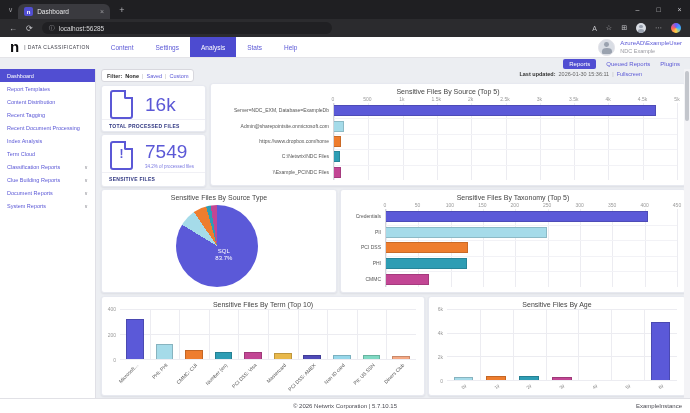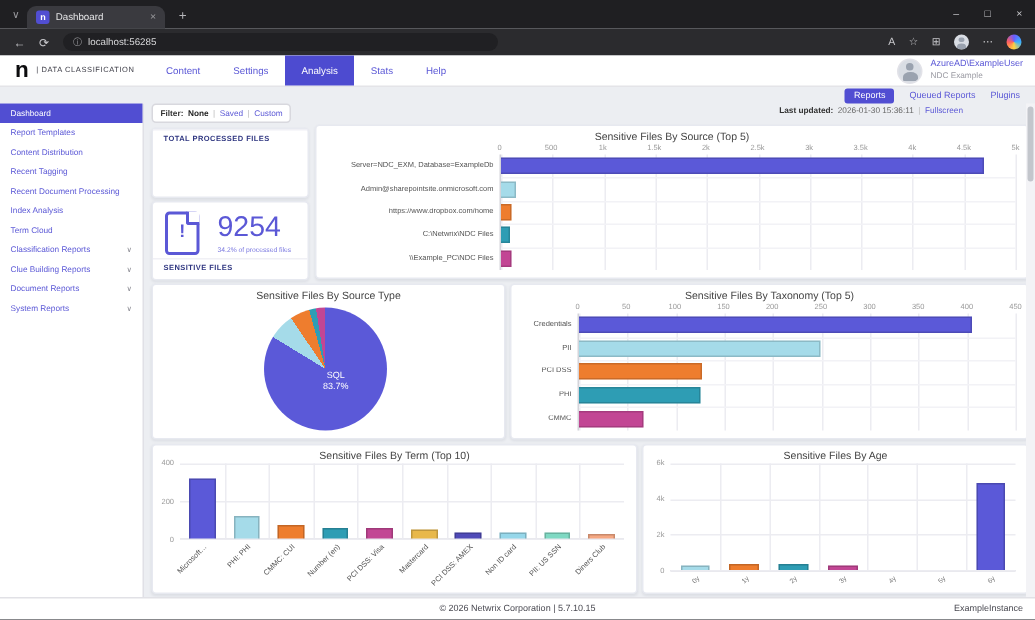--- a/index.html
+++ b/index.html
@@ -236,29 +236,33 @@
       <span class="fopt">Custom</span>
     </div>
     <div class="lastupdated">
       <span class="lu-label">Last updated:</span>
       <span class="lu-value">2026-01-30 15:36:11</span>
       <span class="fsep">|</span>
       <span class="link">Fullscreen</span>
     </div>
 
     <div class="kpicard" id="kpi1">
+      <div class="kpirow">
+        <span class="doc"></span>
+        <span class="kpival">16k</span>
+      </div>
       <div class="kpilabel">TOTAL PROCESSED FILES</div>
     </div>
     <div class="kpicard" id="kpi2">
       <div class="kpirow">
         <span class="doc">
             <span class="bang">!</span>
           </span>
         <span>
-          <span class="kpival">9254</span>
+          <span class="kpival">7549</span>
           <div class="kpisub">34.2% of processed files</div>
         </span>
       </div>
       <div class="kpilabel">SENSITIVE FILES</div>
     </div>
 
     <div class="panel" id="panel-source">
       <div class="ptitle">Sensitive Files By Source (Top 5)</div>
       <div class="chart">
           <div class="hticksrow">

